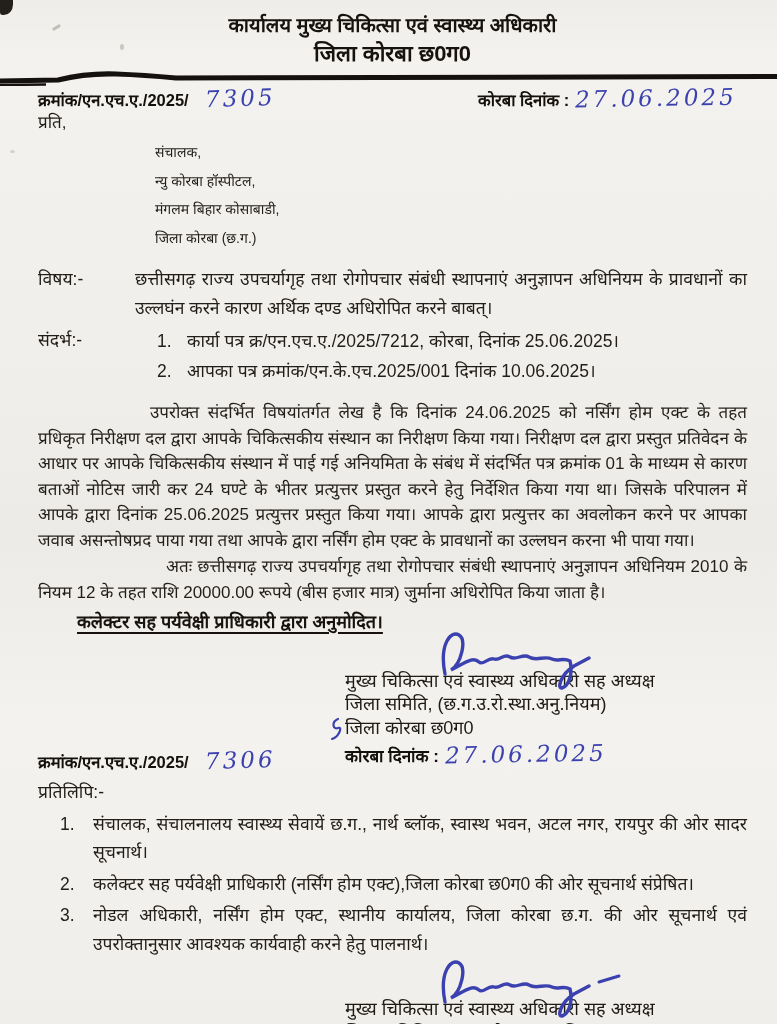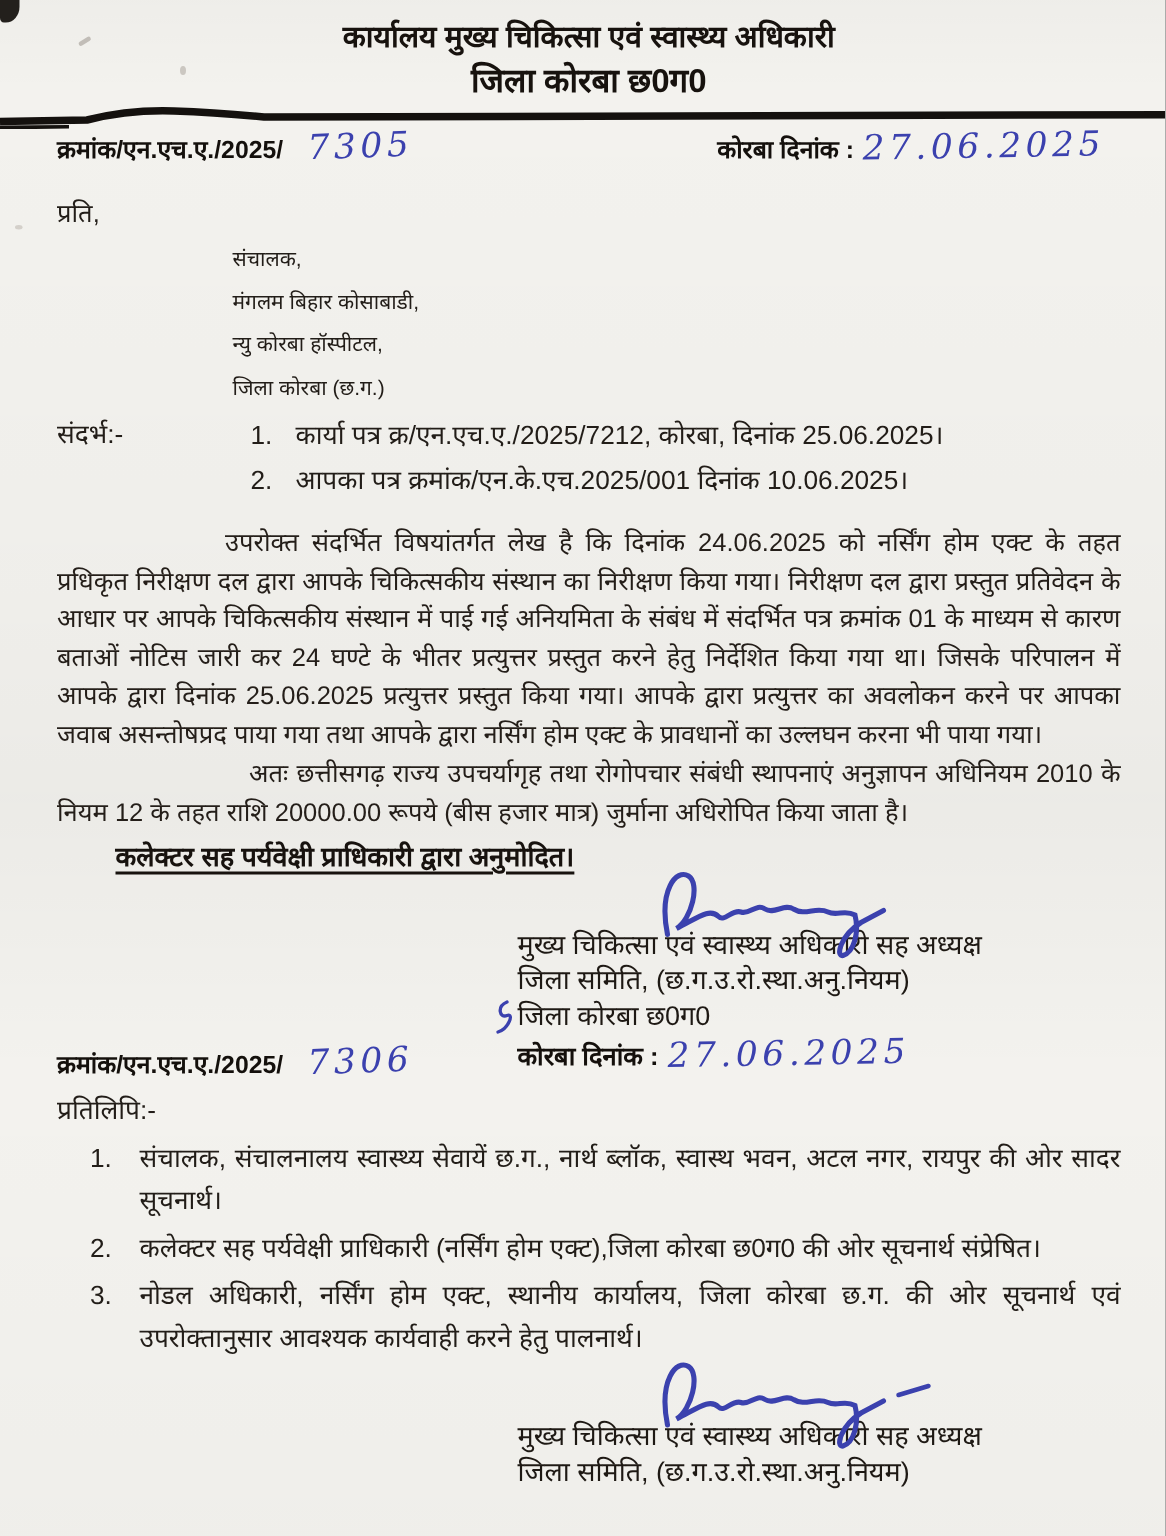--- a/index.html
+++ b/index.html
@@ -30,21 +30,21 @@
   .reflabel{font-size:16.5px;font-weight:700;color:#14100c;line-height:24px;}
   .hw{
     font-family:"DejaVu Serif","Liberation Serif",serif;
     font-style:italic;color:#3b41ae;font-size:23px;line-height:22px;
     letter-spacing:3px;font-weight:400;
   }
   .hw-num{display:inline-block;transform:rotate(-2deg);margin-left:16px;}
   .hw-date{display:inline-block;transform:rotate(-1deg);margin-left:6px;}
   .daterow{white-space:nowrap;margin-right:10px;}
 
-  .prati{font-size:17px;line-height:22px;margin-top:20px;}
+  .prati{font-size:17px;line-height:22px;margin-top:0;}
   .address{margin:4px 0 0 117px;font-size:14px;line-height:28.5px;}
 
   .labelrow{display:flex;margin-top:13px;}
   .labelcol{width:97px;flex:0 0 97px;font-size:17.5px;line-height:29px;}
   .subjtext{flex:1;font-size:17.5px;line-height:29px;text-align:justify;}
   .refcol{flex:1;margin-left:22px;}
   .refitem{display:flex;font-size:17.5px;line-height:30px;}
   .refnum{width:30px;flex:0 0 30px;}
 
   .bodytext{margin-top:14px;font-size:17px;line-height:25.5px;text-align:justify;color:#241e19;}
@@ -98,27 +98,31 @@
     </div>
     <div class="daterow">
       <span class="reflabel">कोरबा दिनांक :</span><span class="hw hw-date">27.06.2025</span>
     </div>
   </div>
 
   <div class="prati">प्रति,</div>
 
   <div class="address">
     <div>संचालक,</div>
+    <div>न्यु कोरबा हॉस्पीटल,</div>
     <div>मंगलम बिहार कोसाबाडी,</div>
-    <div>न्यु कोरबा हॉस्पीटल,</div>
     <div>जिला कोरबा (छ.ग.)</div>
   </div>
 
+  <div class="labelrow">
+    <div class="labelcol">विषय:-</div>
+    <div class="subjtext">छत्तीसगढ़ राज्य उपचर्यागृह तथा रोगोपचार संबंधी स्थापनाएं अनुज्ञापन अधिनियम के प्रावधानों का उल्लघंन करने कारण अर्थिक दण्ड अधिरोपित करने बाबत्।</div>
+  </div>
 
-  <div class="labelrow" style="margin-top:3px;gap:10px;">
+  <div class="labelrow" style="margin-top:3px;">
     <div class="labelcol">संदर्भ:-</div>
     <div class="refcol">
       <div class="refitem">
         <span class="refnum">1.</span>
         <span>कार्या पत्र क्र/एन.एच.ए./2025/7212, कोरबा, दिनांक 25.06.2025।</span>
       </div>
       <div class="refitem">
         <span class="refnum">2.</span>
         <span>आपका पत्र क्रमांक/एन.के.एच.2025/001 दिनांक 10.06.2025।</span>
       </div>

